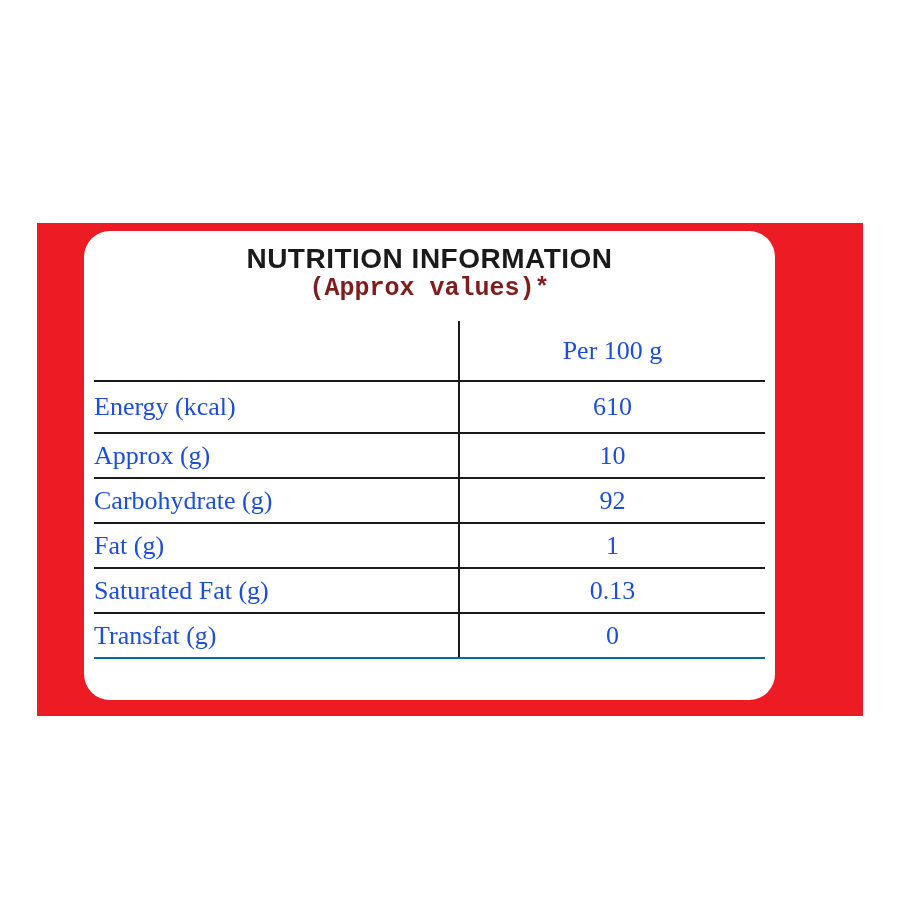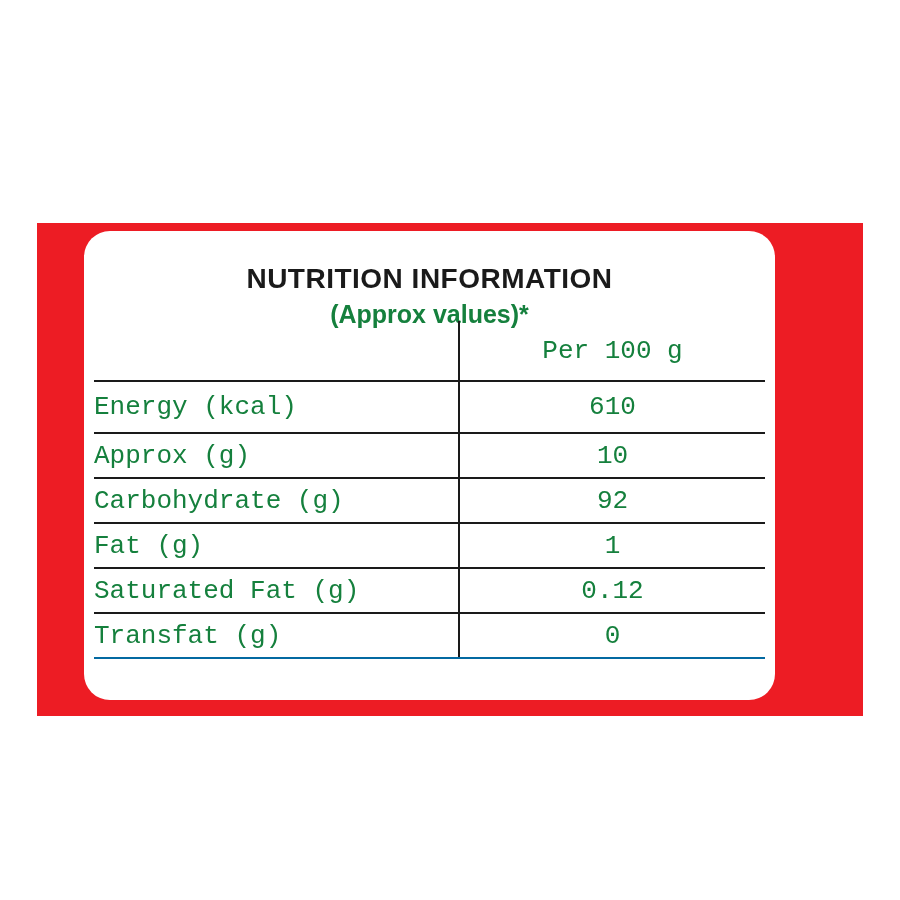--- a/index.html
+++ b/index.html
@@ -34,56 +34,56 @@
     left: 84px;
     top: 231px;
     width: 691px;
     height: 469px;
     background: #ffffff;
     border-radius: 26px;
     box-sizing: border-box;
     padding: 0;
   }
   .title-block {
-    padding-top: 32px;
+    padding-top: 12px;
     text-align: center;
   }
   .title-main {
     font-size: 28px;
     font-weight: bold;
     letter-spacing: 0.5px;
     color: #1a1a1a;
     line-height: 1.12;
     font-family: "Liberation Sans", sans-serif;
   }
   .title-sub {
     font-size: 25px;
     font-weight: bold;
-    color: #15803d;
+    color: #7f1d1d;
     line-height: 1.1;
-    margin-top: 7px;
-    font-family: Liberation Sans, sans-serif;
+    margin-top: 1px;
+    font-family: Liberation Mono, monospace;
   }
   table.nutrition-table {
     position: absolute;
     left: 10px;
     top: 90px;
     width: 671px;
     border-collapse: collapse;
     table-layout: fixed;
   }
   table.nutrition-table td {
     border-top: 2px solid #1a1a1a;
     border-bottom: 0;
     padding: 0;
     height: 45px;
     vertical-align: middle;
-    color: #15803d;
+    color: #1d4ed8;
     font-size: 26px;
-    font-family: Liberation Mono, monospace;
+    font-family: Liberation Serif, serif;
   }
   table.nutrition-table tr:last-child td {
     border-bottom: 2px solid #0369a1;
   }
   td.label-cell {
     width: 365px;
     text-align: left;
     padding-left: 24px;
     border-right: 2px solid #1a1a1a;
     box-sizing: border-box;
@@ -139,21 +139,21 @@
         <tr>
           <td class="label-cell">Carbohydrate (g)</td>
           <td class="value-cell">92</td>
         </tr>
         <tr>
           <td class="label-cell">Fat (g)</td>
           <td class="value-cell">1</td>
         </tr>
         <tr>
           <td class="label-cell">Saturated Fat (g)</td>
-          <td class="value-cell">0.12</td>
+          <td class="value-cell">0.13</td>
         </tr>
         <tr>
           <td class="label-cell">Transfat (g)</td>
           <td class="value-cell">0</td>
         </tr>
       </tbody>
     </table>
 
   </div>
 </div>

